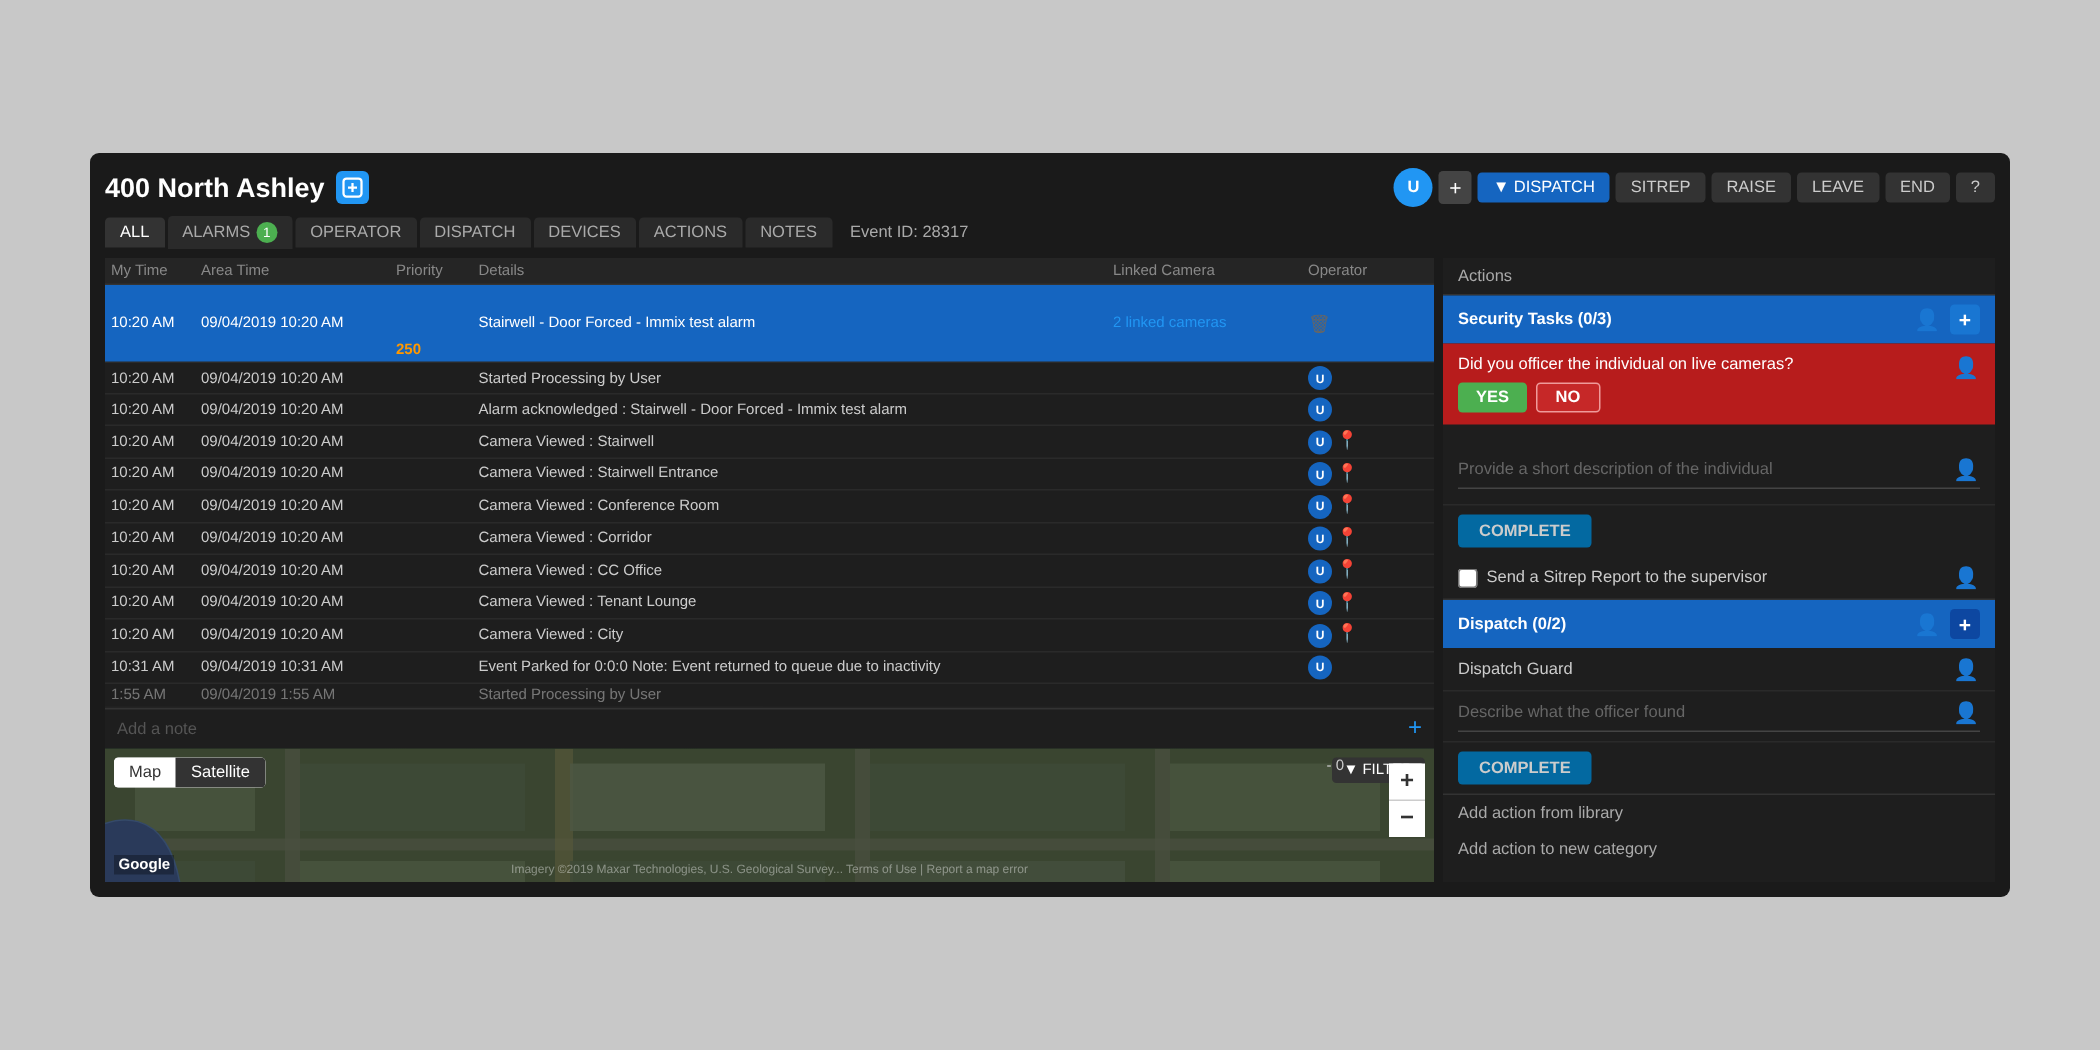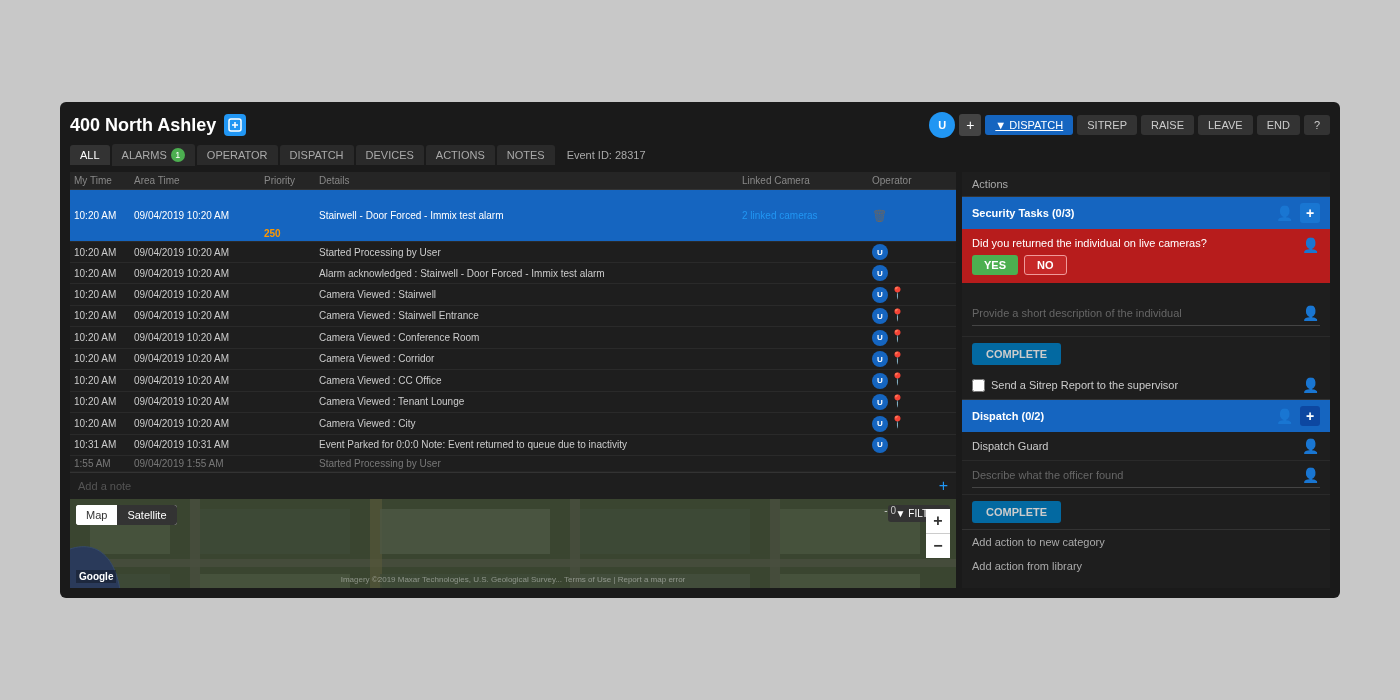--- a/index.html
+++ b/index.html
@@ -84,21 +84,20 @@
       background: #333;
       color: #ccc;
       border: none;
       border-radius: 3px;
       cursor: pointer;
       font-size: 11px;
     }
     .nav-btn.dispatch-btn {
       background: #1565C0;
       color: #fff;
-      text-decoration: underline;
     }
     
     .tab-bar {
       display: flex;
       align-items: center;
       gap: 2px;
       margin-bottom: 6px;
     }
     .tab {
       padding: 4px 10px;
@@ -680,21 +679,21 @@
           <span>Security Tasks (0/3)</span>
           <div class="task-header-right">
             <span style="color:#90caf9;font-size:14px;">👤</span>
             <div class="task-add-btn">+</div>
           </div>
         </div>
 
         
         <div class="question-section">
           <div style="display:flex;align-items:flex-start;justify-content:space-between;">
-            <div class="question-text">Did you returned the individual on live cameras?</div>
+            <div class="question-text">Did you officer the individual on live cameras?</div>
             <span style="color:#ef9a9a;font-size:14px;margin-left:6px;">👤</span>
           </div>
           <div class="yes-no">
             <button class="yes-btn">YES</button>
             <button class="no-btn">NO</button>
           </div>
         </div>
 
         
         <div class="task-item">
@@ -743,17 +742,17 @@
               <span style="color:#1976D2;font-size:14px;">👤</span>
             </div>
             <div style="border-bottom:1px solid #444;margin-top:4px;"></div>
           </div>
         </div>
 
         
         <button class="complete-btn">COMPLETE</button>
       </div>
 
+      <div class="add-action-link">Add action from library</div>
       <div class="add-action-link">Add action to new category</div>
-      <div class="add-action-link">Add action from library</div>
     </div>
   </div>
 </div>
 
 </body></html>

